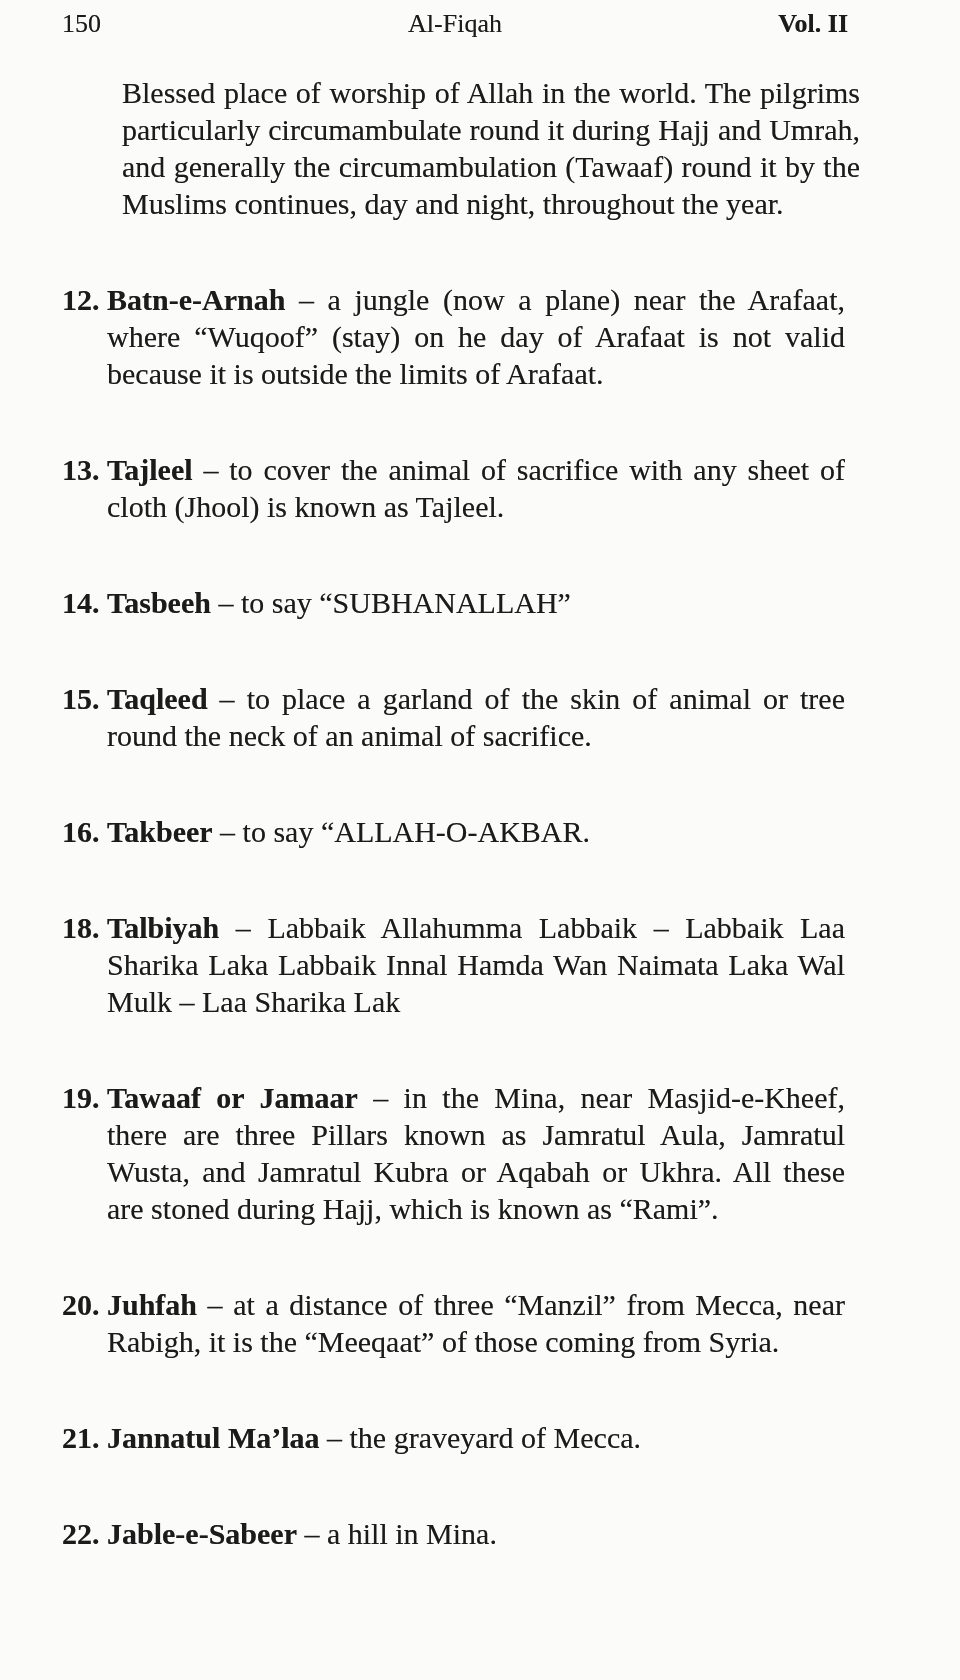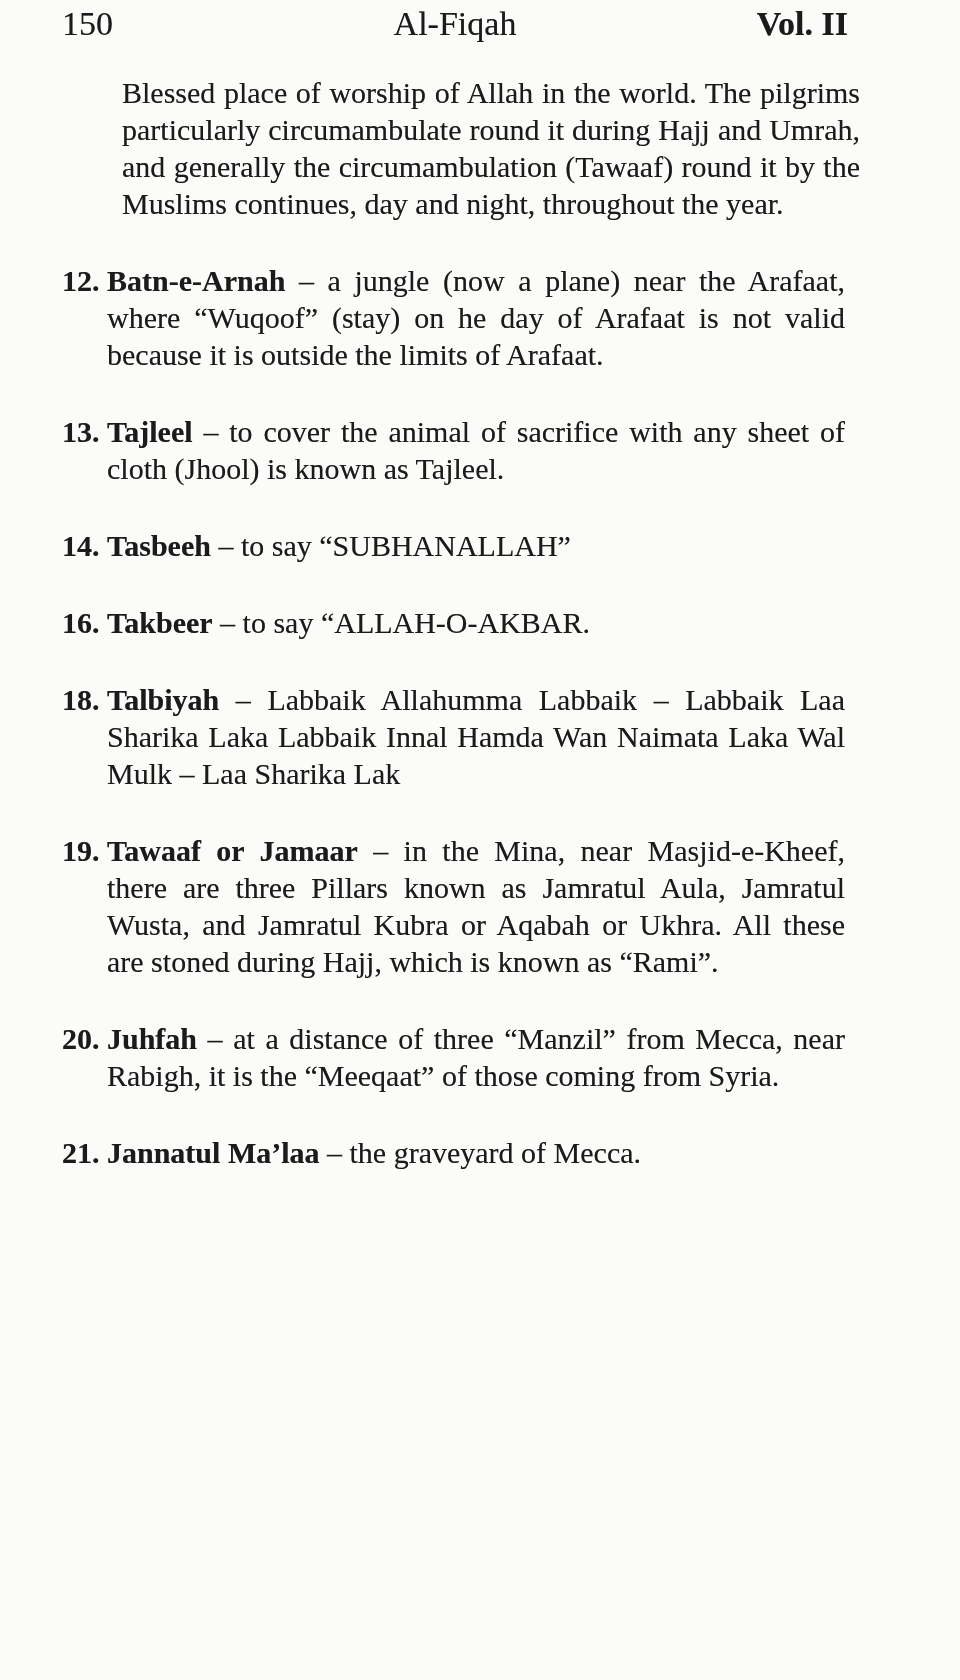--- a/index.html
+++ b/index.html
@@ -20,41 +20,41 @@
     width: 960px;
     height: 1680px;
     padding: 6px 0 0 62px;
   }
   .content-col {
     width: 786px; 
   }
   .page-header {
     display: flex;
     align-items: flex-start;
-    font-size: 34px;
+    font-size: 26px;
     line-height: 36px;
     text-shadow: 0 0 0.6px rgba(20,20,20,0.55);
   }
   .page-header .left  { flex: 1 1 0; text-align: left; }
   .page-header .mid   { flex: 0 0 auto; text-align: center; }
   .page-header .right { flex: 1 1 0; text-align: right; font-weight: bold; }
 
   .body-text {
     font-size: 30px;
     line-height: 37px;
     text-align: justify;
     text-shadow: 0 0 0.6px rgba(20,20,20,0.5);
   }
   .intro {
     margin: 32px 0 0 60px;
     width: 738px; 
   }
   .glossary-item {
     display: flex;
-    margin-top: 40px;
+    margin-top: 59px;
   }
   .item-number {
     flex: 0 0 45px;
     width: 45px;
     font-weight: bold;
     text-align: left;
   }
   .item-body {
     width: 738px;
   }
@@ -85,20 +85,24 @@
   <div class="glossary-item body-text">
     <span class="item-number">13.</span>
     <span class="item-body"><span class="item-term">Tajleel</span><span> – to cover the animal of sacrifice with any sheet of cloth (Jhool) is known as Tajleel.</span></span>
   </div>
 
   <div class="glossary-item body-text">
     <span class="item-number">14.</span>
     <span class="item-body"><span class="item-term">Tasbeeh</span><span> – to say “SUBHANALLAH”</span></span>
   </div>
 
+  <div class="glossary-item body-text">
+    <span class="item-number">15.</span>
+    <span class="item-body"><span class="item-term">Taqleed</span><span> – to place a garland of the skin of animal or tree round the neck of an animal of sacrifice.</span></span>
+  </div>
 
   <div class="glossary-item body-text">
     <span class="item-number">16.</span>
     <span class="item-body"><span class="item-term">Takbeer</span><span> – to say “ALLAH-O-AKBAR.</span></span>
   </div>
 
 
   <div class="glossary-item body-text">
     <span class="item-number">18.</span>
     <span class="item-body"><span class="item-term">Talbiyah</span><span> – Labbaik Allahumma Labbaik – Labbaik Laa Sharika Laka Labbaik Innal Hamda Wan Naimata Laka Wal Mulk – Laa Sharika Lak</span></span>
@@ -112,16 +116,20 @@
   <div class="glossary-item body-text">
     <span class="item-number">20.</span>
     <span class="item-body"><span class="item-term">Juhfah</span><span> – at a distance of three “Manzil” from Mecca, near Rabigh, it is the “Meeqaat” of those coming from Syria.</span></span>
   </div>
 
   <div class="glossary-item body-text">
     <span class="item-number">21.</span>
     <span class="item-body"><span class="item-term">Jannatul Ma’laa</span><span> – the graveyard of Mecca.</span></span>
   </div>
 
+  <div class="glossary-item body-text">
+    <span class="item-number">22.</span>
+    <span class="item-body"><span class="item-term">Jable-e-Sabeer</span><span> – a hill in Mina.</span></span>
+  </div>
 </div>
 
   </div>
 </div>
 
 </body></html>

